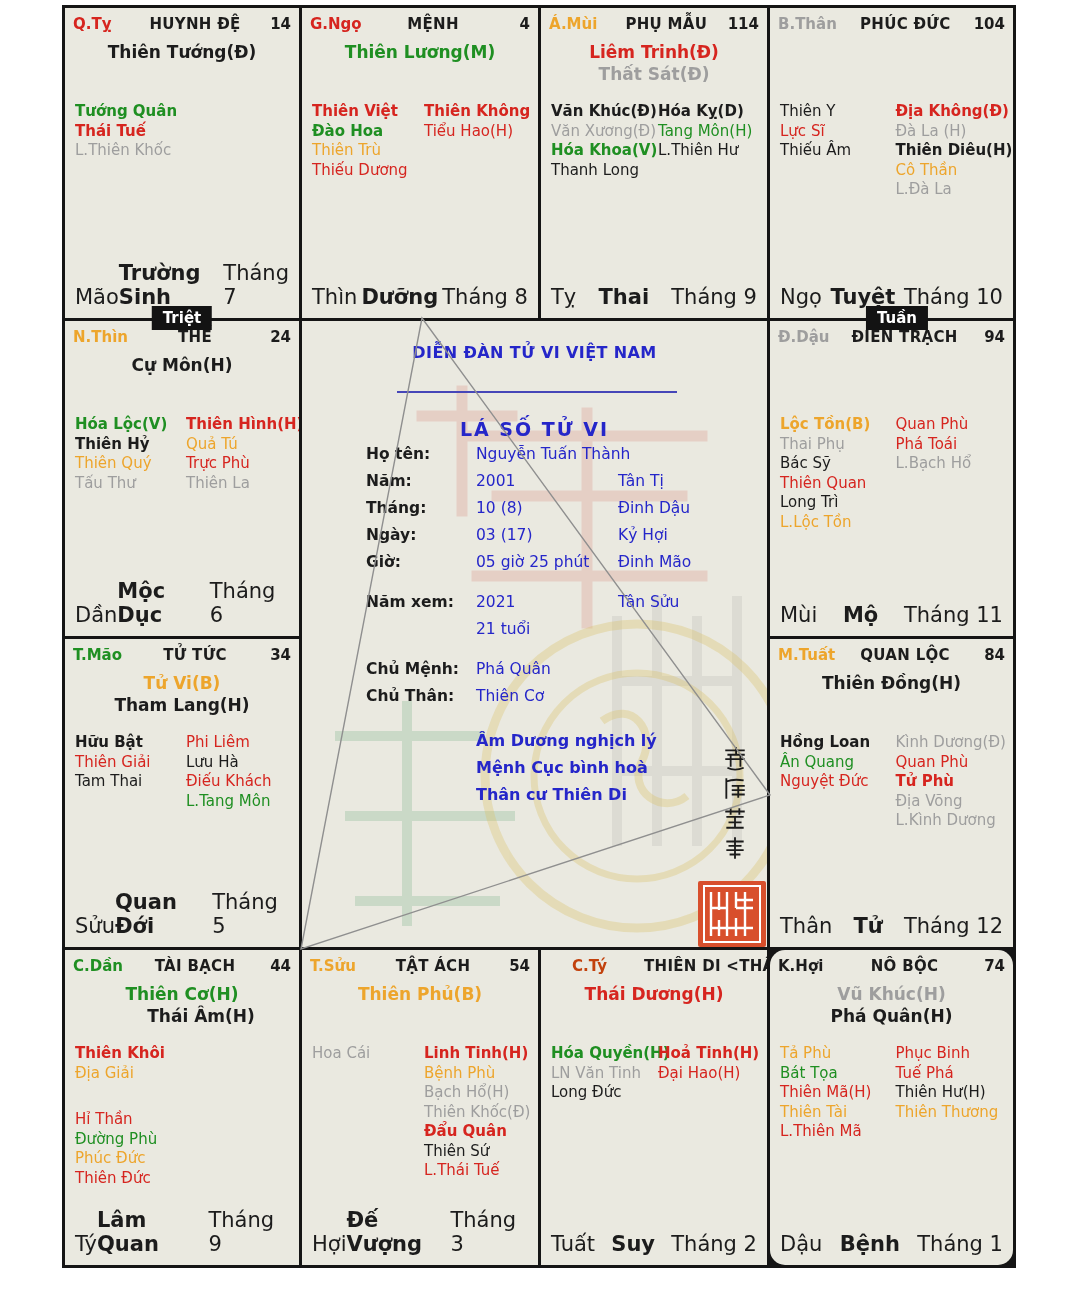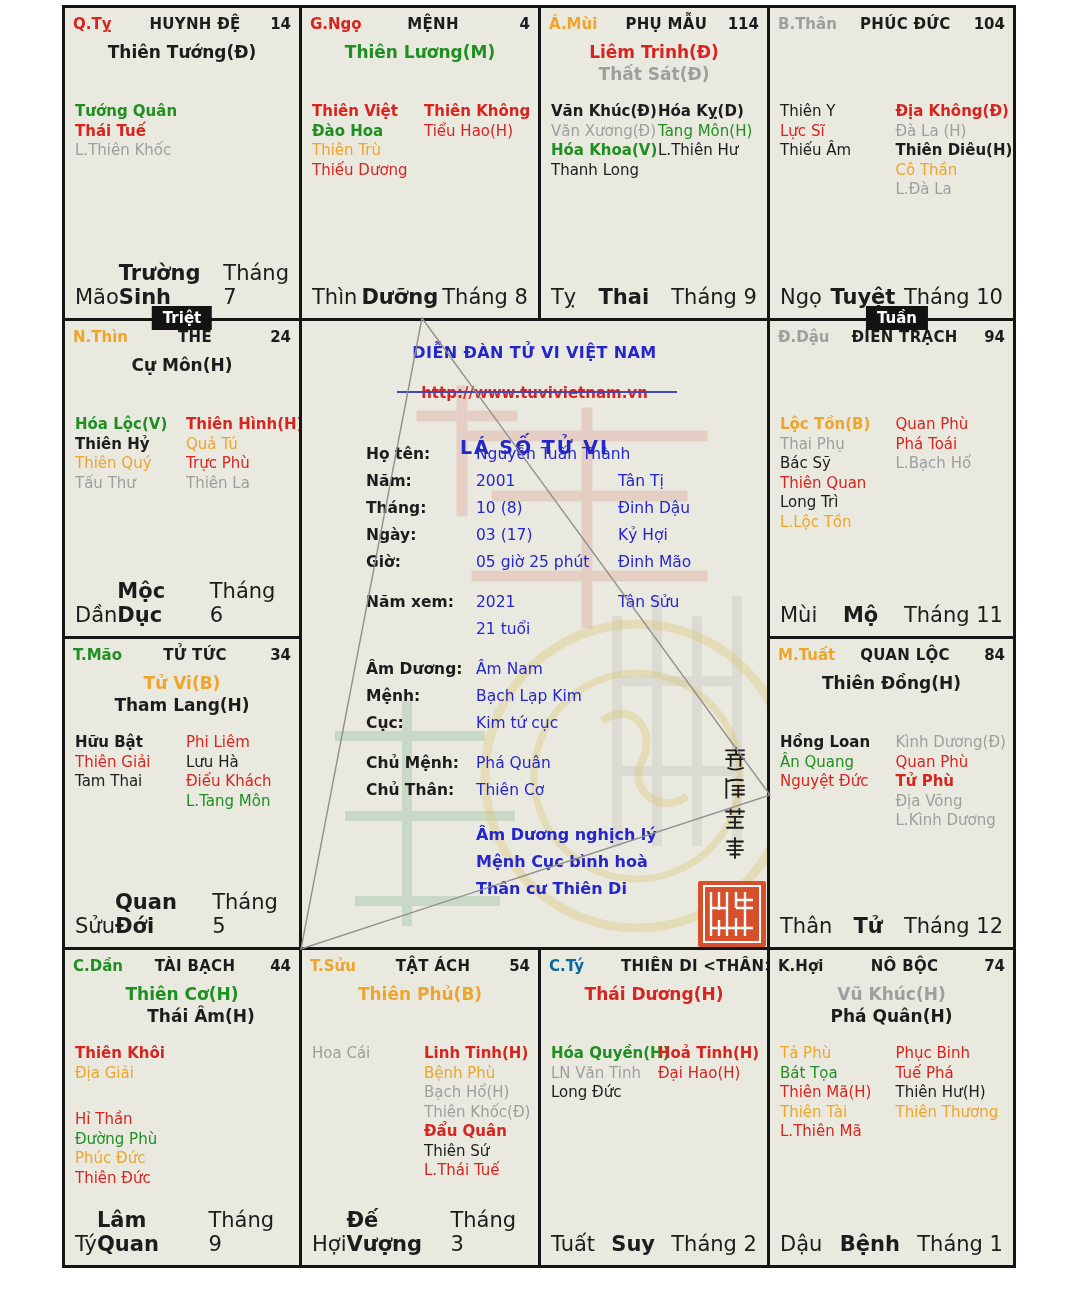--- a/index.html
+++ b/index.html
@@ -62,21 +62,20 @@
           <path d="M315 300v220 M355 280v240 M395 300v220 M435 280v240 M315 360h120 M315 450h120"></path>
         </g>
         <g stroke="#d9c063" fill="none" opacity="0.32">
           <circle cx="335" cy="455" r="152" stroke-width="9"></circle>
           <circle cx="335" cy="455" r="103" stroke-width="7"></circle>
           <path d="M300 400c30-22 55 10 40 40s20 55 45 35" stroke-width="8"></path>
         </g>
       </svg>
 
       <div id="forum-title" class="ctitle cz">DIỄN ĐÀN TỬ VI VIỆT NAM</div>
-      <div id="site-url" class="ctitle cz">http://www.tuvivietnam.vn</div>
       <div id="title-rule" class="cz"></div>
       <div id="chart-title" class="ctitle cz">LÁ SỐ TỬ VI</div>
 
       <div id="info" class="cz">
           <div class="igroup">
             <div class="irow">
               <span class="ilabel">Họ tên:</span>
               <span class="ival">Nguyễn Tuấn Thành</span>
               <span class="ival2"></span>
             </div>
@@ -103,37 +102,20 @@
           </div>
           <div class="igroup">
             <div class="irow">
               <span class="ilabel">Năm xem:</span>
               <span class="ival">2021</span>
               <span class="ival2">Tân Sửu</span>
             </div>
             <div class="irow">
               <span class="ilabel"></span>
               <span class="ival">21 tuổi</span>
-              <span class="ival2"></span>
-            </div>
-          </div>
-          <div class="igroup">
-            <div class="irow">
-              <span class="ilabel">Âm Dương:</span>
-              <span class="ival">Âm Nam</span>
-              <span class="ival2"></span>
-            </div>
-            <div class="irow">
-              <span class="ilabel">Mệnh:</span>
-              <span class="ival">Bạch Lạp Kim</span>
-              <span class="ival2"></span>
-            </div>
-            <div class="irow">
-              <span class="ilabel">Cục:</span>
-              <span class="ival">Kim tứ cục</span>
               <span class="ival2"></span>
             </div>
           </div>
           <div class="igroup">
             <div class="irow">
               <span class="ilabel">Chủ Mệnh:</span>
               <span class="ival">Phá Quân</span>
               <span class="ival2"></span>
             </div>
             <div class="irow">
@@ -450,21 +432,21 @@
           </div>
         </div>
         <div class="cell-foot">
           <span class="chi">Hợi</span>
           <span class="stage">Đế Vượng</span>
           <span class="month">Tháng 3</span>
         </div>
       </div>
       <div class="cell" style="grid-area: 4 / 3;">
         <div class="cell-head">
-          <span class="canchi" style="color: #0369a1;">C.Tý</span>
+          <span class="canchi" style="color: #c2410c; margin-left: 23px;">C.Tý</span>
           <span class="palace">THIÊN DI &lt;THÂN&gt;</span>
         </div>
         <div class="mains">
           <span style="color: rgb(214, 37, 31);">Thái Dương(H)</span>
         </div>
         <div class="minors">
           <div class="mcol">
             <span class="minor" style="color: rgb(31, 143, 34); font-weight: bold;">Hóa Quyền(H)</span>
             <span class="minor" style="color: rgb(158, 158, 158);">LN Văn Tinh</span>
             <span class="minor" style="color: rgb(28, 28, 28);">Long Đức</span>
@@ -473,21 +455,21 @@
             <span class="minor" style="color: rgb(214, 37, 31); font-weight: bold;">Hoả Tinh(H)</span>
             <span class="minor" style="color: rgb(214, 37, 31);">Đại Hao(H)</span>
           </div>
         </div>
         <div class="cell-foot">
           <span class="chi">Tuất</span>
           <span class="stage">Suy</span>
           <span class="month">Tháng 2</span>
         </div>
       </div>
-      <div class="cell" style="grid-area: 4 / 4;">
+      <div class="cell" style="grid-area: 4 / 4; border-radius: 15px;">
         <div class="cell-head">
           <span class="canchi" style="color: rgb(28, 28, 28);">K.Hợi</span>
           <span class="palace">NÔ BỘC</span>
           <span class="num">74</span>
         </div>
         <div class="mains">
           <span style="color: rgb(158, 158, 158);">Vũ Khúc(H)</span>
           <span style="color: rgb(28, 28, 28);">Phá Quân(H)</span>
         </div>
         <div class="minors">

